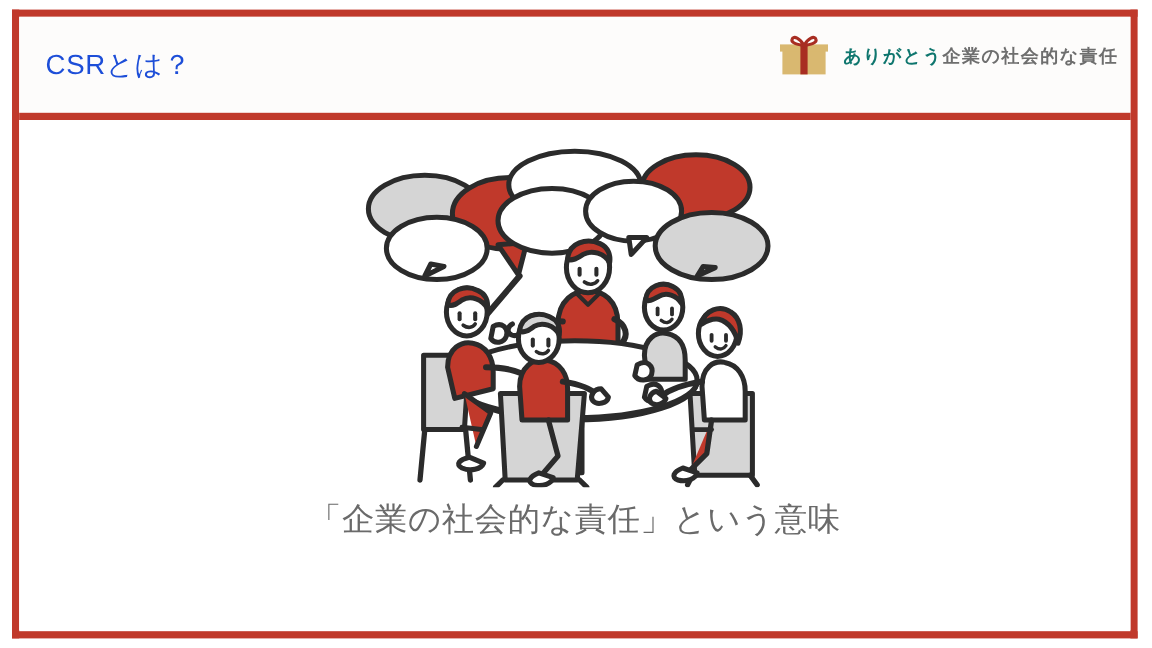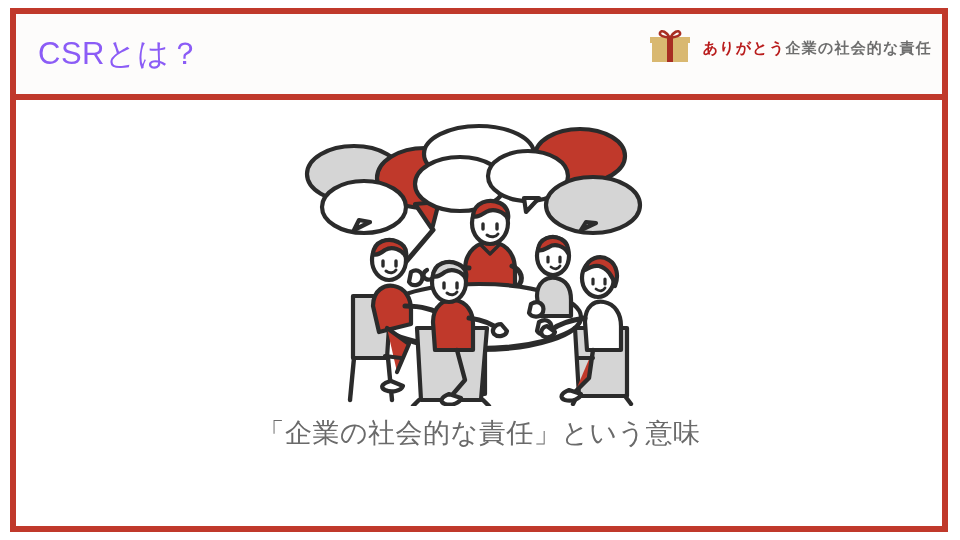--- a/index.html
+++ b/index.html
@@ -64,23 +64,23 @@
     top: 86px;
     width: 926px;
     height: 6px;
     background: #c0392b;
   }
 
   .page-title {
     position: absolute;
     left: 22px;
     top: 18px;
-    font-size: 31px;
+    font-size: 23px;
     line-height: 44px;
-    color: #8b5cf6;
+    color: #1d4ed8;
     letter-spacing: 0.5px;
     white-space: nowrap;
     text-align: right;
   }
 
   
   .logo {
     position: absolute;
     right: 10px;
     top: 10px;
@@ -108,21 +108,21 @@
     line-height: 25px;
     white-space: nowrap;
   }
   .logo-tagline {
     font-size: 15px;
     font-weight: bold;
     line-height: 17px;
     letter-spacing: 1.2px;
     white-space: nowrap;
   }
-  .logo-tagline .accent { color: #b91c1c; }
+  .logo-tagline .accent { color: #0f766e; }
   .logo-tagline .muted  { color: #6e6e6e; }
 
   
   .body-area {
     position: absolute;
     left: 6px;
     top: 92px;
     width: 926px;
     height: 425px;
     background: #ffffff;

